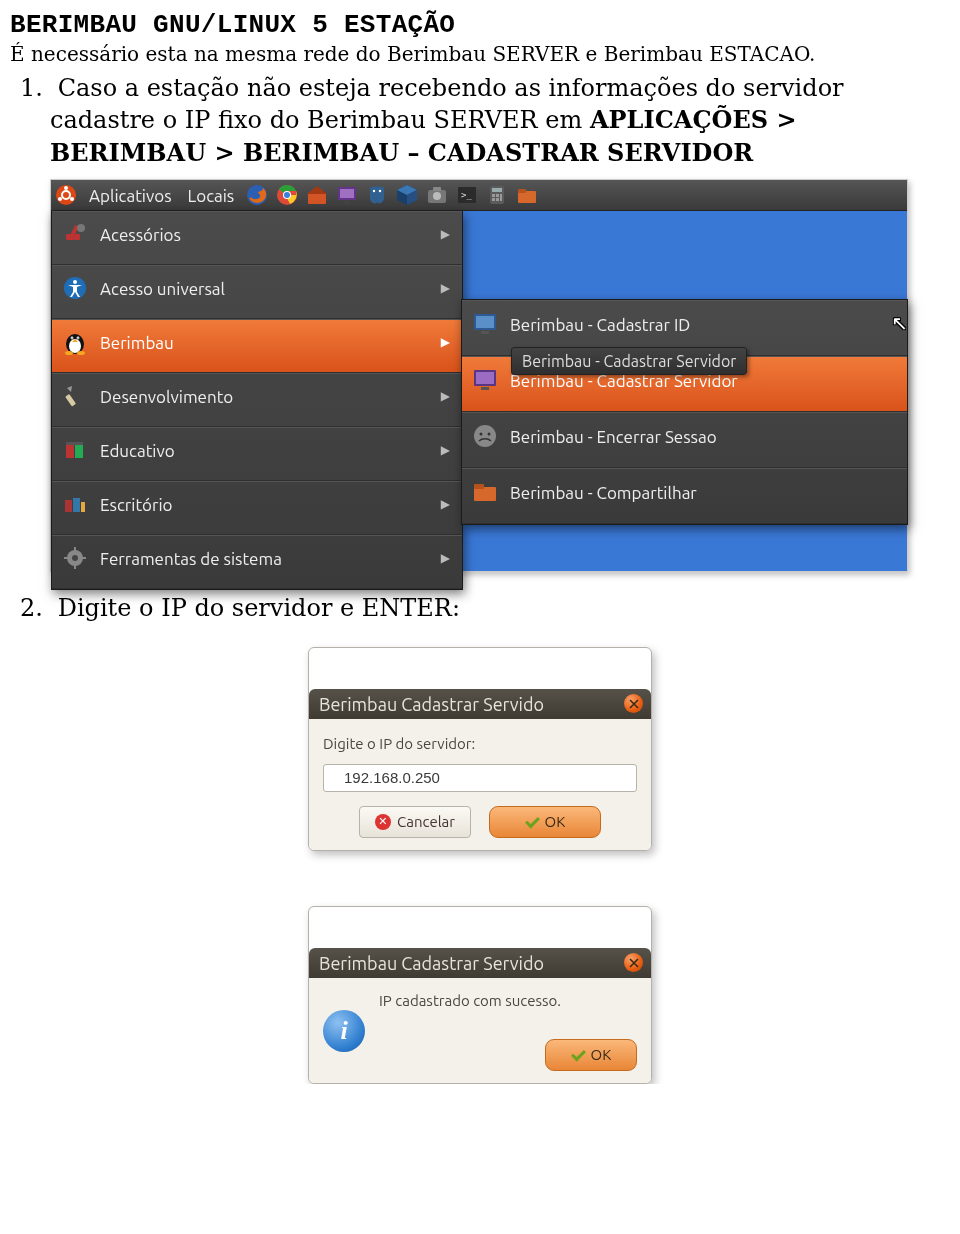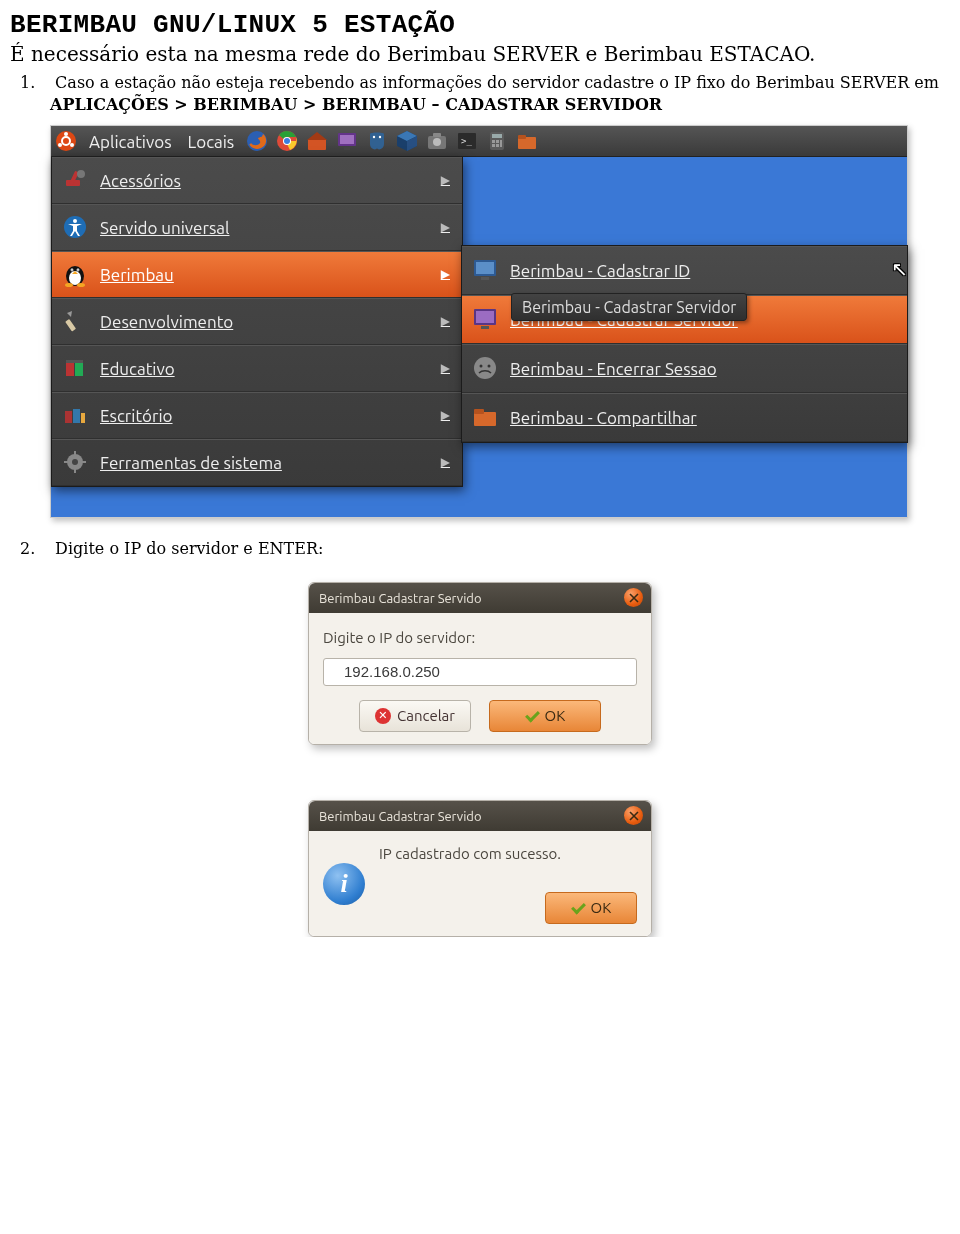--- a/index.html
+++ b/index.html
@@ -16,21 +16,21 @@
     margin: 0 0 2px 0;
     font-family: Liberation Mono, monospace;
   }
   .intro {
     font-family: "DejaVu Serif", "Liberation Serif", Georgia, serif;
     font-size: 20px;
     margin: 0 0 6px 0;
   }
   .step {
     font-family: "DejaVu Serif", "Liberation Serif", Georgia, serif;
-    font-size: 16px;
+    font-size: 24px;
     margin: 0 0 10px 40px;
     line-height: 1.35;
   }
   .step .bold { font-weight: bold; }
   .step-num { display:inline-block; width: 30px; margin-left:-30px; text-align:left;}
   .screenshot {
     margin: 8px 0 20px 40px;
     border: 1px solid #ccc;
     box-shadow: 2px 3px 6px rgba(0,0,0,0.25);
   }
@@ -67,26 +67,25 @@
     top:0; left:0;
     width:410px;
     background: linear-gradient(#4b4b4b,#3a3a3a);
     border: 1px solid #1b1b1b;
     border-top:none;
     box-shadow: 2px 4px 10px rgba(0,0,0,0.5);
   }
   .menu-item {
     display:flex; align-items:center;
     height: 44px;
-    padding: 0 12px 1px 8px;
+    padding: 0 12px 8px 8px;
     border-top: 1px solid #555;
     border-bottom: 1px solid #2f2f2f;
     color:#eee;
     position:relative;
-    text-decoration:underline;
   }
   .menu-item .mi-icon {
     width: 30px; height:30px;
     display:flex; align-items:center; justify-content:center;
     margin-right: 10px;
   }
   .menu-item .chev {
     margin-left:auto;
     color:#bbb;
     font-size:12px;
@@ -138,21 +137,22 @@
   }
   .shot2 { margin: 22px auto 40px auto;}
   .shot3 { margin: 55px auto 0 auto;}
   .titlebar {
     height:30px;
     background: linear-gradient(#565149,#3f3b33);
     color:#e9e4da;
     display:flex; align-items:center;
     padding: 0 8px 0 10px;
     border-radius:6px 6px 0 0;
-    font-size:13px;
+    font-size:18px;
+    margin-top:41px;
   }
   .titlebar .close {
     margin-left:auto;
     width:19px; height:19px;
     background: radial-gradient(circle at 35% 30%, #f9a06a, #e85c0e 60%, #b9470b);
     border-radius:50%;
     display:flex; align-items:center; justify-content:center;
   }
   .dlg-body {
     background: #f4f1eb;
@@ -183,20 +183,21 @@
     display:flex; align-items:center; justify-content:center;
     gap:6px;
     font-size:15px;
     color:#433;
   }
   .btn.plain { background: linear-gradient(#fbf9f4,#e8e3d9);}
   .btn.primary {
     background: linear-gradient(#fbb87a,#e88637);
     border-color:#c66a1d;
     color:#3a2a12;
+    border-radius:9px;
   }
   .x-ico {
     width:16px;height:16px;border-radius:50%;
     background:#d33; display:flex;align-items:center;justify-content:center;
     color:#fff; font-size:11px; font-weight:bold;
   }
   .check-ico {
     width:14px;height:14px; position:relative;
   }
   .check-ico::before{
@@ -334,21 +335,21 @@
         <span class="chev">▶</span>
       </div>
       <div class="menu-item">
         <span class="mi-icon">
           <svg width="24" height="24">
               <circle cx="12" cy="12" r="11" fill="#1e6db6"></circle>
               <circle cx="12" cy="6" r="2" fill="#fff"></circle>
               <path d="M5 9h14l-5 2v5l3 5h-2l-3-5-3 5h-2l3-5v-5z" fill="#fff"></path>
             </svg>
         </span>
-        <span>Servido universal</span>
+        <span>Acesso universal</span>
         <span class="chev">▶</span>
       </div>
       <div class="menu-item hover">
         <span class="mi-icon">
           <svg width="26" height="26">
               <ellipse cx="13" cy="15" rx="9" ry="10" fill="#111"></ellipse>
               <ellipse cx="13" cy="17" rx="6" ry="7" fill="#fff"></ellipse>
               <circle cx="10" cy="9" r="1.4" fill="#fff"></circle>
               <circle cx="16" cy="9" r="1.4" fill="#fff"></circle>
               <circle cx="10" cy="9" r="0.6" fill="#000"></circle>

